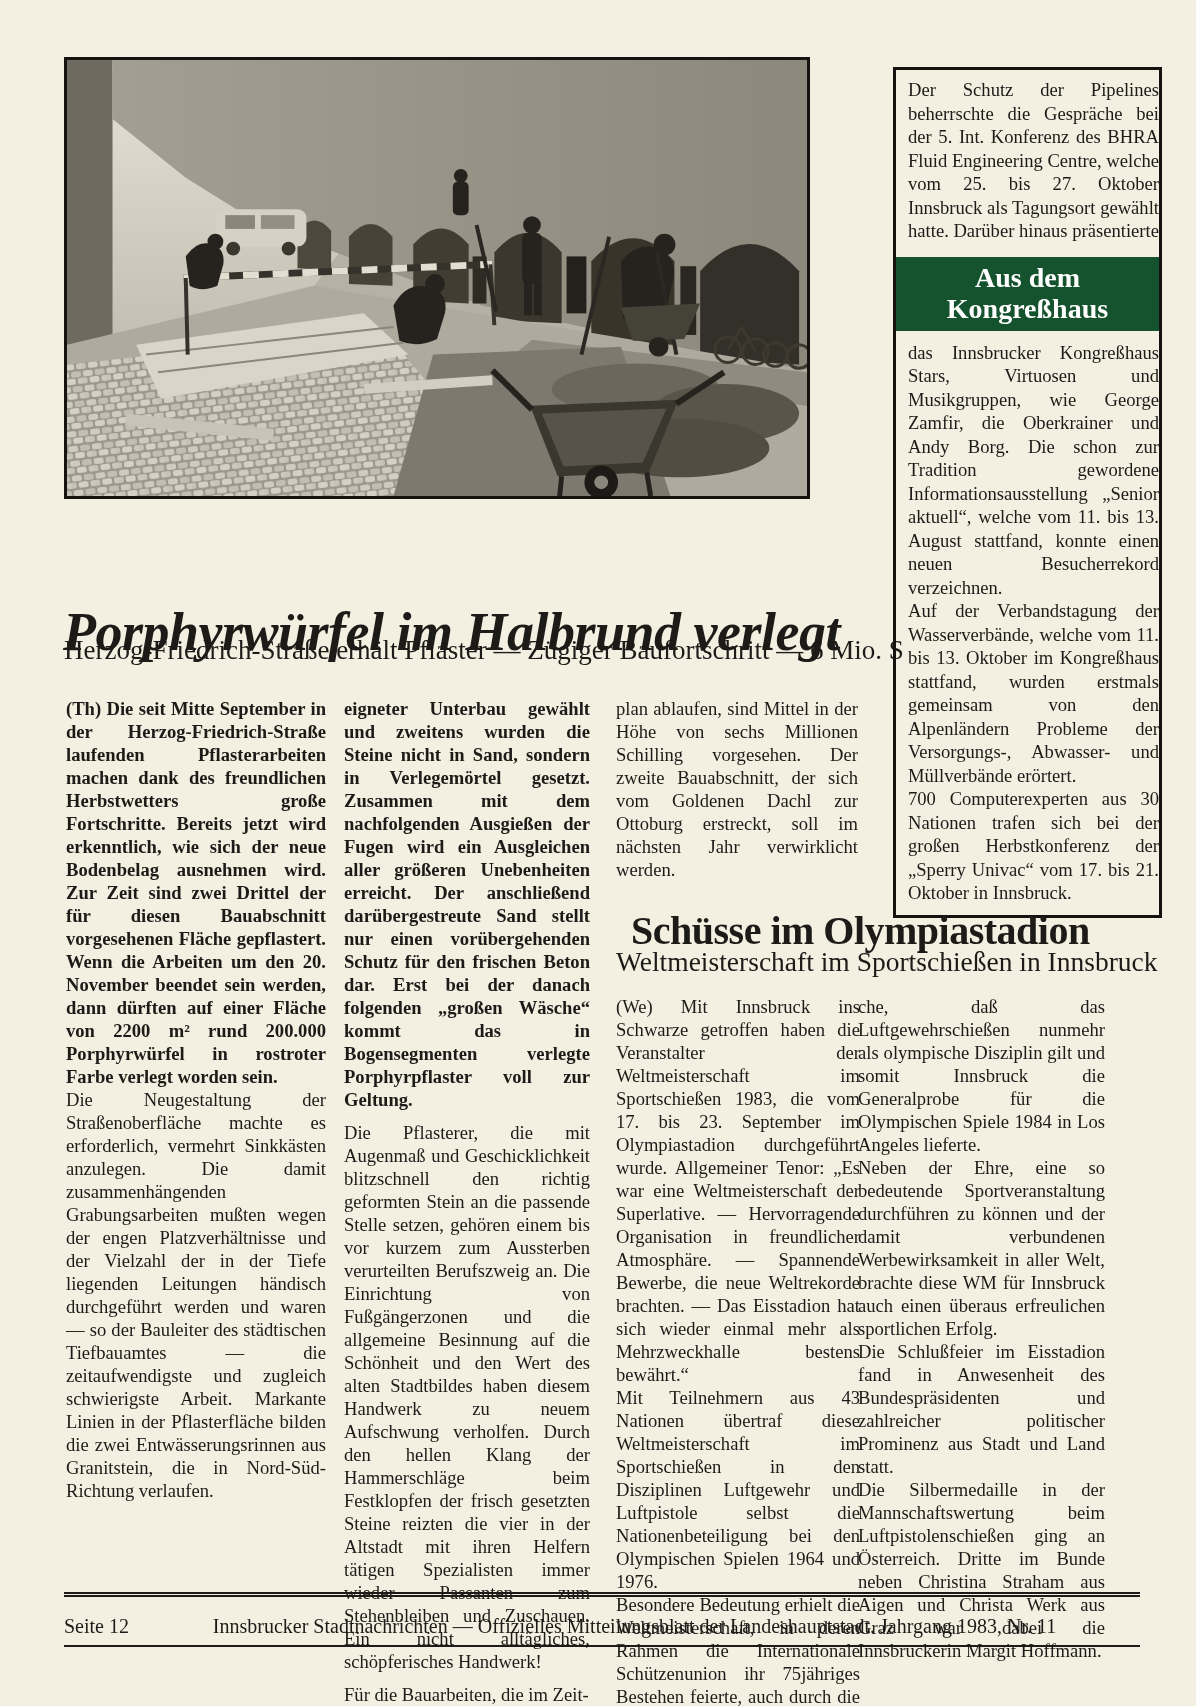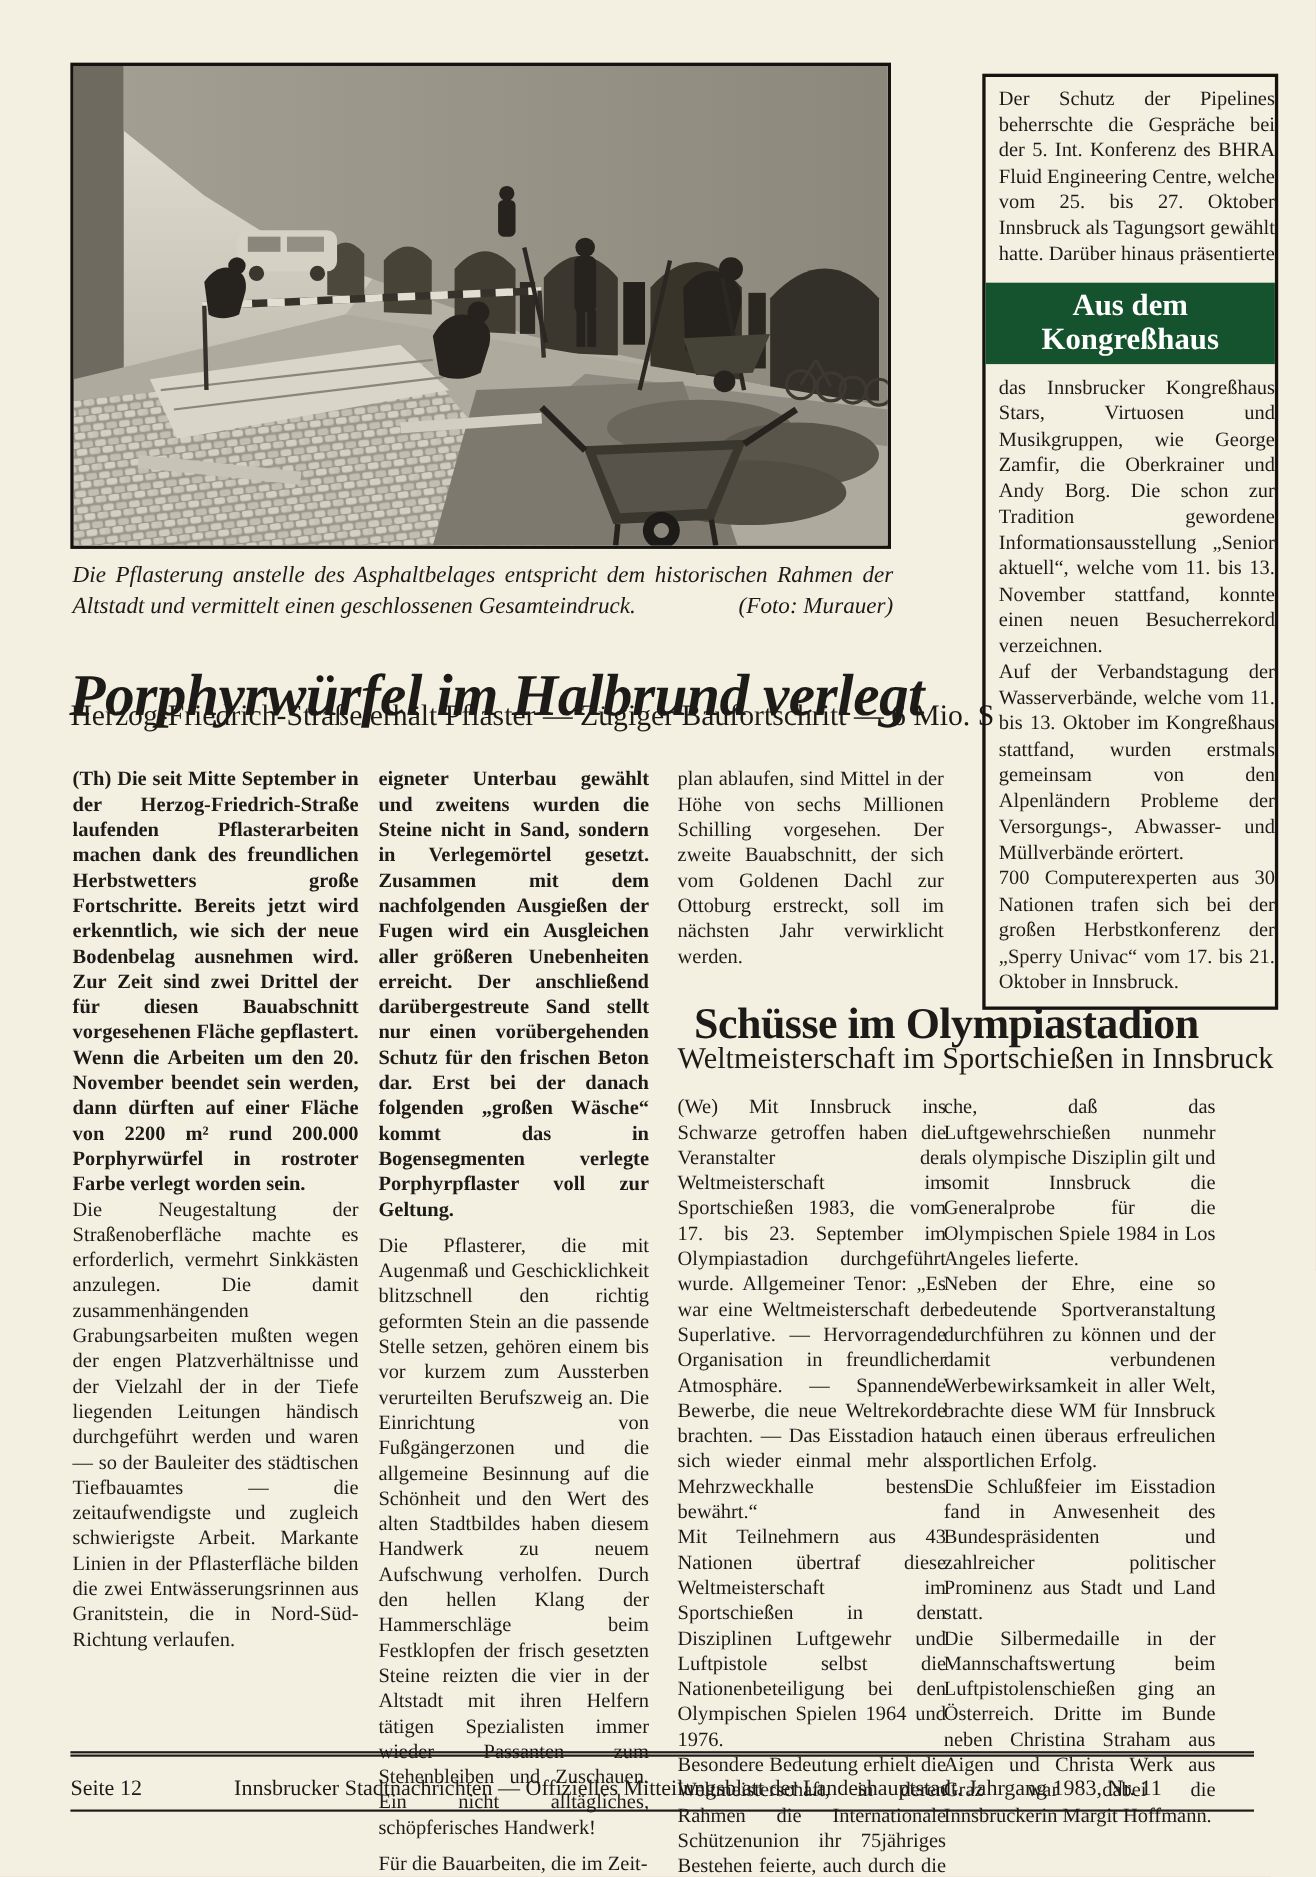--- a/index.html
+++ b/index.html
@@ -188,24 +188,20 @@
       <circle cx="540" cy="430" r="17" fill="#1d1b17"></circle>
       <circle cx="540" cy="430" r="7" fill="#8a867c"></circle>
       <line x1="500" y1="424" x2="498" y2="444" stroke="#26231e" stroke-width="5"></line>
       <line x1="586" y1="420" x2="590" y2="444" stroke="#26231e" stroke-width="5"></line>
 
       <rect x="300" y="330" width="130" height="10" fill="#d2cec2" transform="rotate(-4 300 330)"></rect>
       <rect x="60" y="360" width="150" height="12" fill="#c7c3b7" transform="rotate(6 60 360)"></rect>
     </svg>
   </figure>
 
-  <div class="caption">
-    <span>Die Pflasterung anstelle des Asphaltbelages entspricht dem historischen Rahmen der Altstadt und vermittelt einen geschlossenen Gesamteindruck.</span>
-    <span class="credit">(Foto: Murauer)</span>
-  </div>
 
   <h1 class="headline1">Porphyrwürfel im Halbrund verlegt</h1>
   <h2 class="subhead1" style="font-weight:400;margin:0">Herzog-Friedrich-Straße erhält Pflaster — Zügiger Baufortschritt — 6 Mio. S</h2>
 
   <div class="bodycol col1">
     <p class="lead">(Th) Die seit Mitte September in der Herzog-Friedrich-Straße laufenden Pflasterarbeiten machen dank des freundlichen Herbstwetters große Fortschritte. Bereits jetzt wird erkenntlich, wie sich der neue Bodenbelag ausnehmen wird. Zur Zeit sind zwei Drittel der für diesen Bauabschnitt vorgesehenen Fläche gepflastert. Wenn die Arbeiten um den 20. November beendet sein werden, dann dürften auf einer Fläche von 2200 m² rund 200.000 Porphyrwürfel in rostroter Farbe verlegt worden sein.</p>
     <p>Die Neugestaltung der Straßenoberfläche machte es erforderlich, vermehrt Sinkkästen anzulegen. Die damit zusammenhängenden Grabungsarbeiten mußten wegen der engen Platzverhältnisse und der Vielzahl der in der Tiefe liegenden Leitungen händisch durchgeführt werden und waren — so der Bauleiter des städtischen Tiefbauamtes — die zeitaufwendigste und zugleich schwierigste Arbeit. Markante Linien in der Pflasterfläche bilden die zwei Entwässerungsrinnen aus Granitstein, die in Nord-Süd-Richtung verlaufen.</p>
   </div>
 
   <div class="bodycol col2">
@@ -220,21 +216,21 @@
 
   <aside class="sidebar">
     <div class="inner">
       <p>Der Schutz der Pipelines beherrschte die Gespräche bei der 5. Int. Konferenz des BHRA Fluid Engineering Centre, welche vom 25. bis 27. Oktober Innsbruck als Tagungsort gewählt hatte. Darüber hinaus präsentierte</p>
     </div>
     <div class="band">
       <div>Aus dem</div>
       <div>Kongreßhaus</div>
     </div>
     <div class="inner">
-      <p>das Innsbrucker Kongreßhaus Stars, Virtuosen und Musikgruppen, wie George Zamfir, die Oberkrainer und Andy Borg. Die schon zur Tradition gewordene Informationsausstellung „Senior aktuell“, welche vom 11. bis 13. November stattfand, konnte einen neuen Besucherrekord verzeichnen.</p>
+      <p>das Innsbrucker Kongreßhaus Stars, Virtuosen und Musikgruppen, wie George Zamfir, die Oberkrainer und Andy Borg. Die schon zur Tradition gewordene Informationsausstellung „Senior aktuell“, welche vom 11. bis 13. August stattfand, konnte einen neuen Besucherrekord verzeichnen.</p>
       <p>Auf der Verbandstagung der Wasserverbände, welche vom 11. bis 13. Oktober im Kongreßhaus stattfand, wurden erstmals gemeinsam von den Alpenländern Probleme der Versorgungs-, Abwasser- und Müllverbände erörtert.</p>
       <p>700 Computerexperten aus 30 Nationen trafen sich bei der großen Herbstkonferenz der „Sperry Univac“ vom 17. bis 21. Oktober in Innsbruck.</p>
     </div>
   </aside>
 
   <h1 class="headline2" style="margin:16px">Schüsse im Olympiastadion</h1>
   <h2 class="subhead2" style="font-weight:400;margin:0">Weltmeisterschaft im Sportschießen in Innsbruck</h2>
 
   <div class="bodycol colA">
     <p>(We) Mit Innsbruck ins Schwarze getroffen haben die Veranstalter der Weltmeisterschaft im Sportschießen 1983, die vom 17. bis 23. September im Olympiastadion durchgeführt wurde. Allgemeiner Tenor: „Es war eine Weltmeisterschaft der Superlative. — Hervorragende Organisation in freundlicher Atmosphäre. — Spannende Bewerbe, die neue Weltrekorde brachten. — Das Eisstadion hat sich wieder einmal mehr als Mehrzweckhalle bestens bewährt.“</p>

